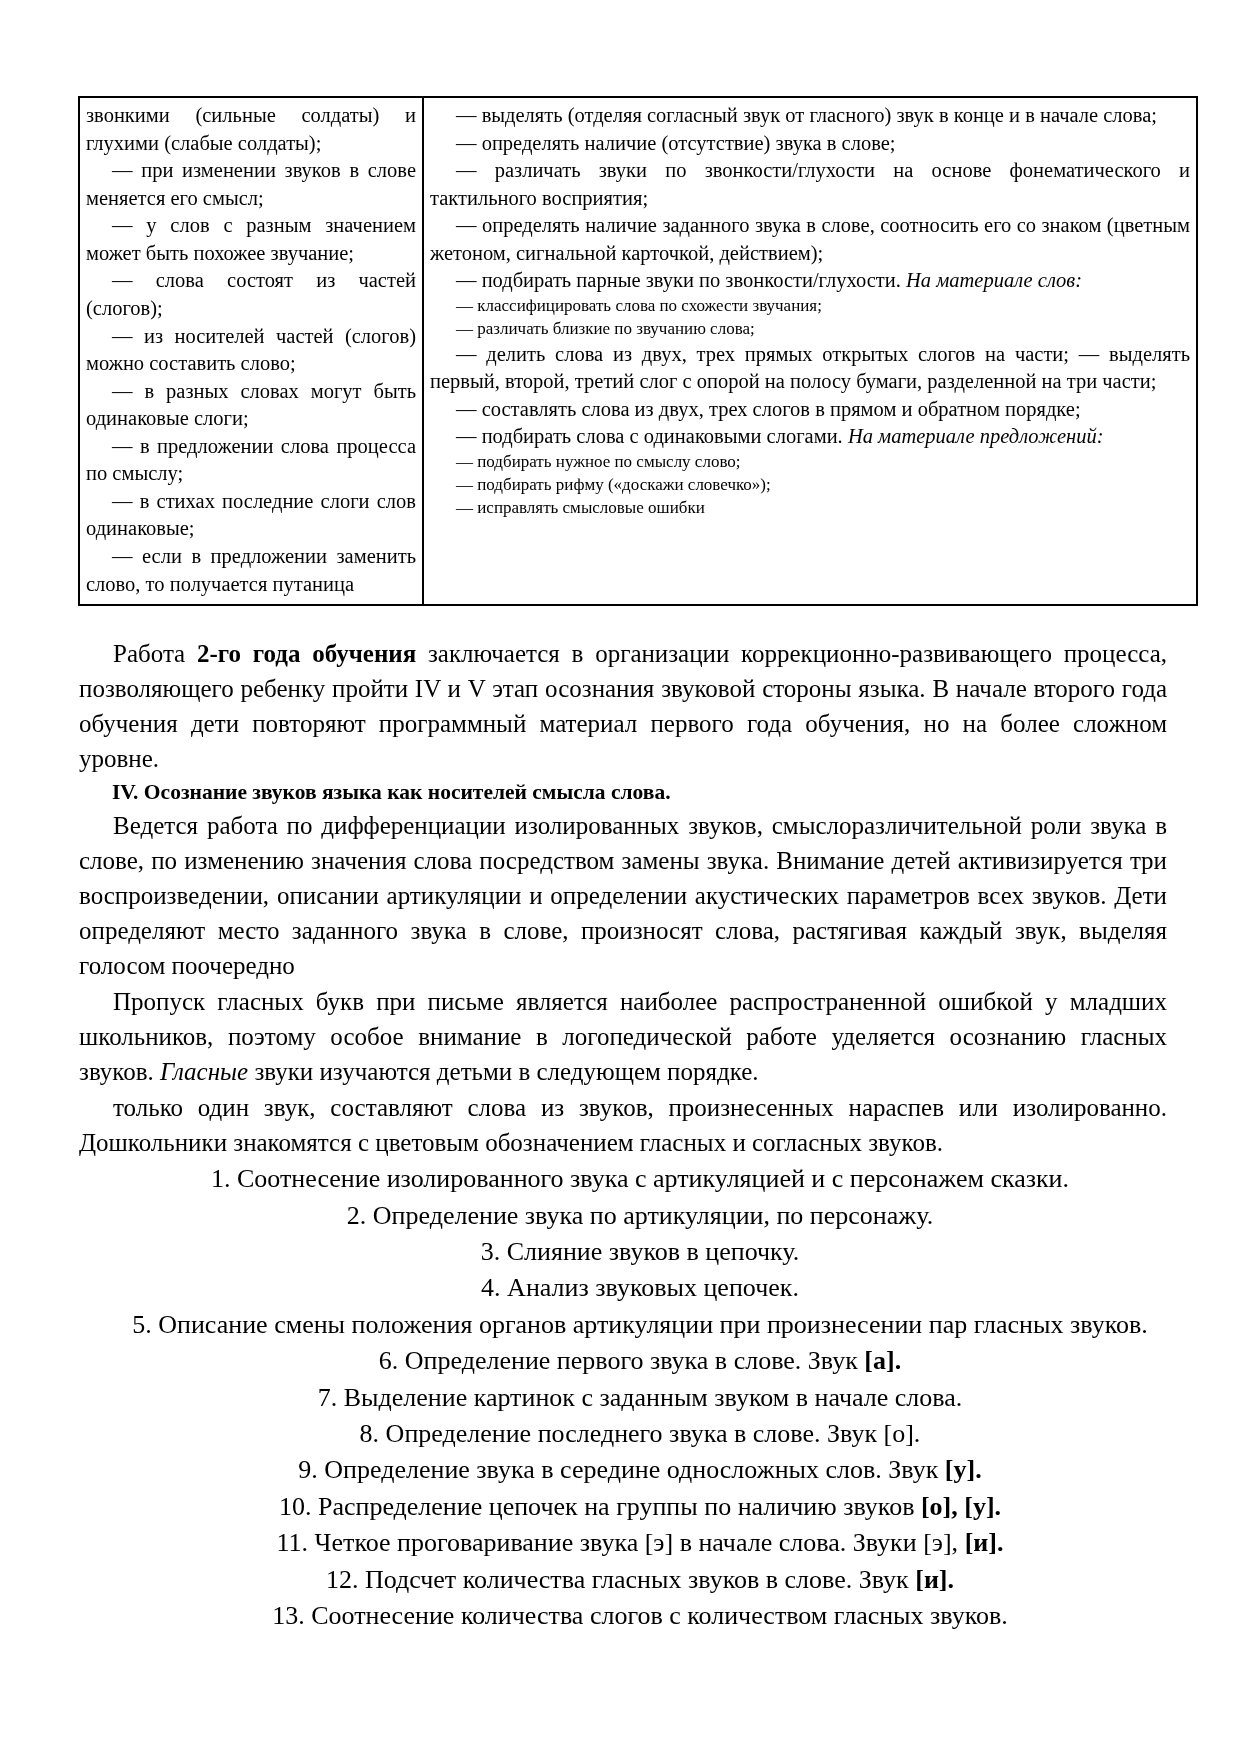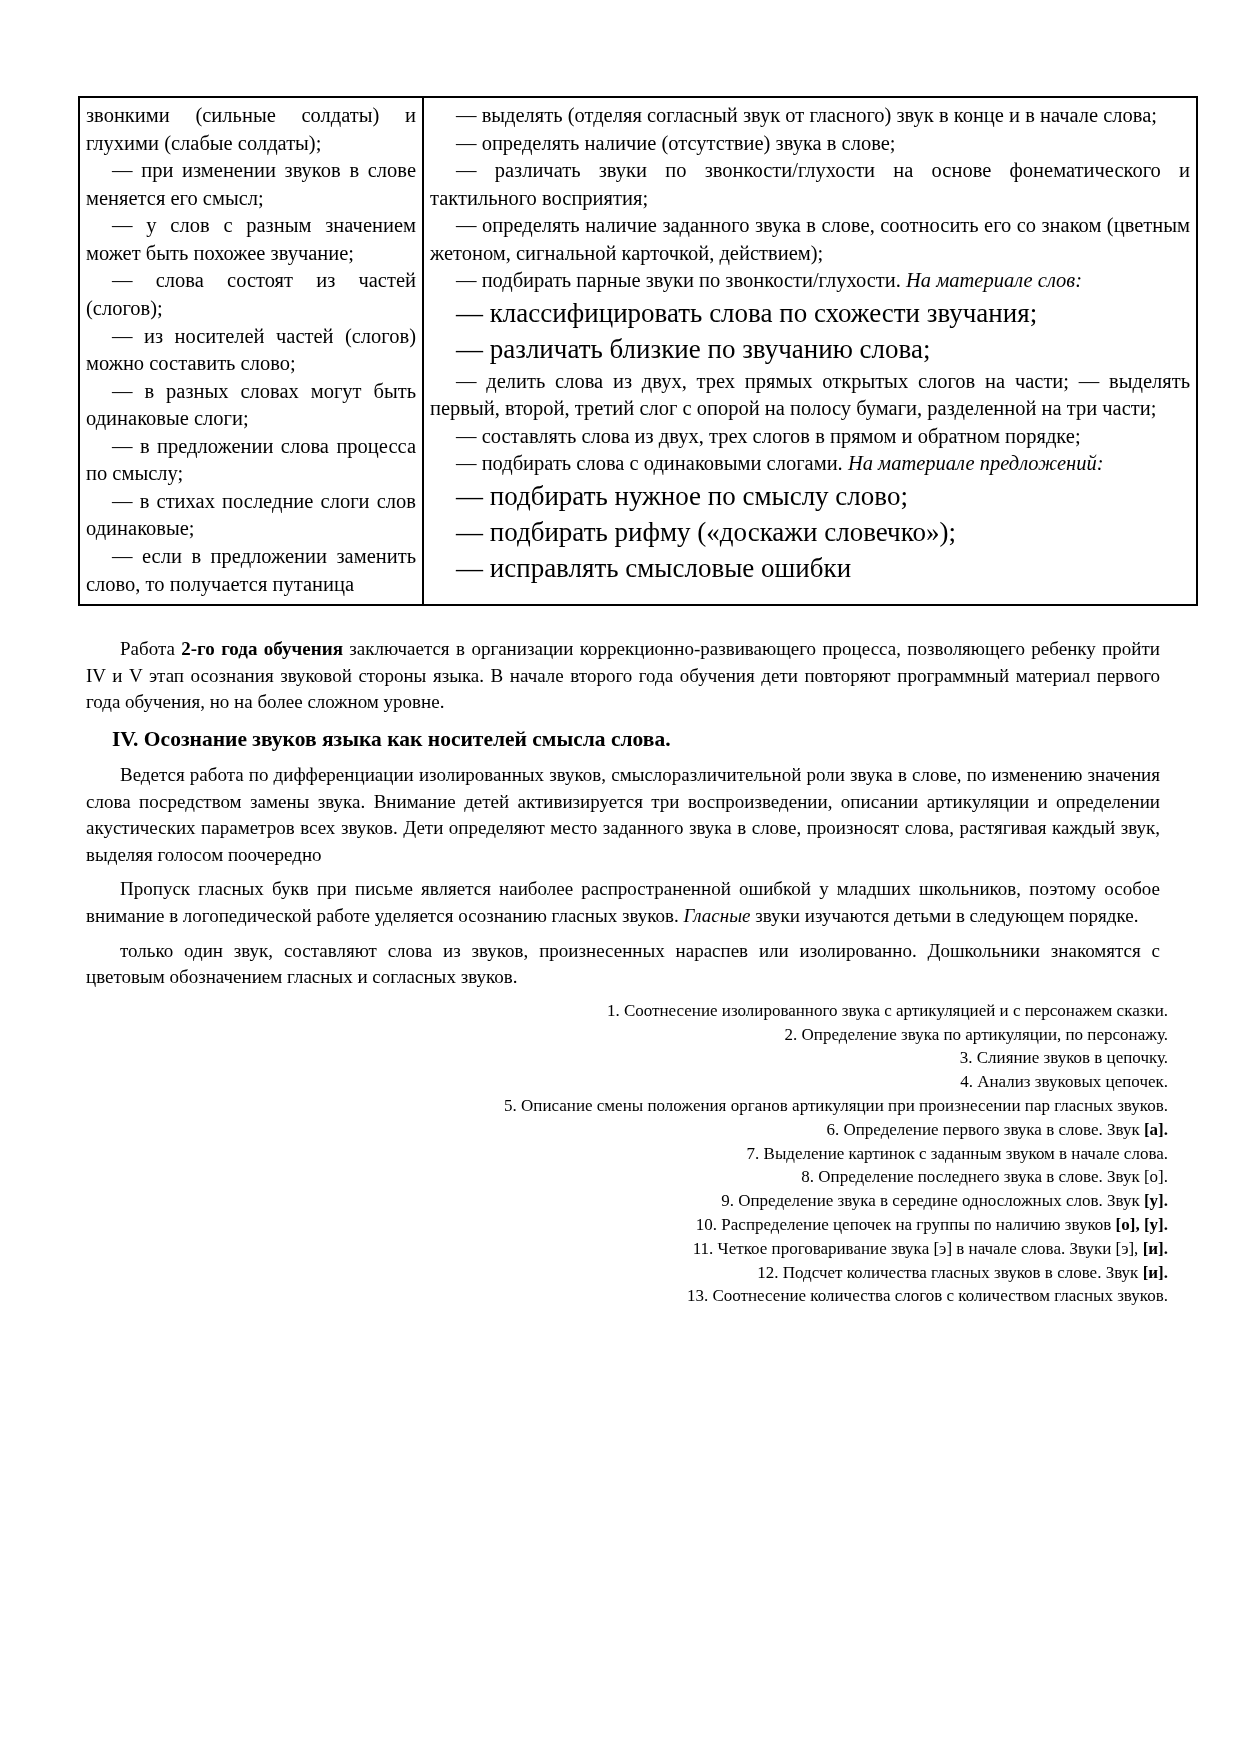--- a/index.html
+++ b/index.html
@@ -42,52 +42,52 @@
     text-align: justify;
     text-justify: inter-word;
     font-size: 20.5px;
     line-height: 1.345;
     hyphens: none;
   }
   .p-just.ind { text-indent: 26px; }
   .p-left {
     margin: 0;
     text-align: left;
-    font-size: 27px;
+    font-size: 17px;
     line-height: 1.345;
   }
   .p-left.ind { text-indent: 26px; }
 
   
   .body-block { margin-top: 30px; }
   .para {
-    margin: 8px;
-    font-size: 19px;
+    margin: 1px;
+    font-size: 25px;
     line-height: 1.40;
     text-align: justify;
     text-justify: inter-word;
     text-indent: 34px;
   }
   .heading {
     margin: 0;
     font-size: 21.5px;
     line-height: 1.40;
     font-weight: bold;
     text-indent: 34px;
     text-align: left;
   }
   .numlist {
     margin: 0;
     padding: 0;
     list-style: none;
   }
   .numlist li {
-    font-size: 17px;
+    font-size: 26px;
     line-height: 1.40;
-    text-align: right;
+    text-align: center;
     padding-left: 34px;
   }
   i { font-style: italic; }
   b { font-weight: bold; }
 </style>
 </head>
 <body>
 
 <div class="page">
 

